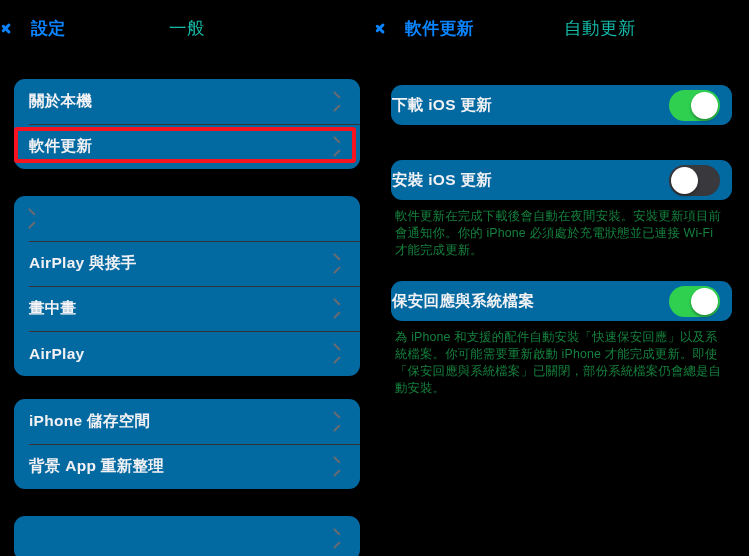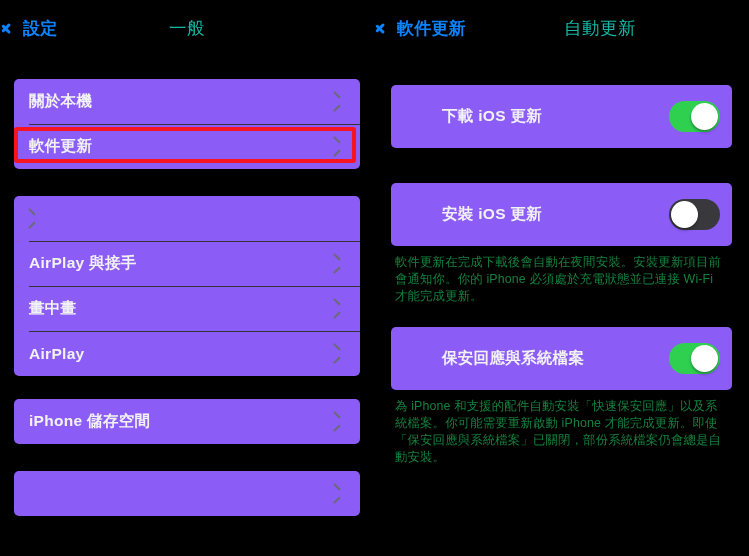--- a/index.html
+++ b/index.html
@@ -44,21 +44,21 @@
     align-items: center;
   }
 
   .nav-back {
     position: absolute;
     left: 8px;
     top: 50%;
     transform: translateY(-50%);
     display: flex;
     align-items: center;
-    gap: 4px;
+    gap: 12px;
     color: #0a84ff;
     font-size: 17px;
     font-weight: 600;
     letter-spacing: 0.2px;
     white-space: nowrap;
   }
 
   .chev-back {
     display: inline-block;
     width: 11px;
@@ -93,22 +93,22 @@
   .panel.right .nav-title { left: 190px; margin-left: 36px; }
 
   
   .content {
     position: relative;
     padding: 0 14px;
   }
   .panel.right .content { padding: 0 17px 0 17px; }
 
   .group {
-    background: #8b5cf6;
-    border-radius: 5px;
+    background: #0369a1;
+    border-radius: 11px;
     overflow: hidden;
   }
 
   .row {
     position: relative;
     display: flex;
     align-items: center;
     height: 45px;
     padding: 0 15px;
   }
@@ -199,21 +199,21 @@
   
   .panel.left .group-1 { margin-top: 23px; }
   .panel.left .group-2 { margin-top: 27px; }
   .panel.left .group-3 { margin-top: 23px; }
   .panel.left .group-4 { margin-top: 27px; }
 
   .panel.right .group-a { margin-top: 29px; }
   .panel.right .group-b { margin-top: 35px; }
   .panel.right .group-c { margin-top: 22px; }
 
-  .panel.right .row { height: 63px; padding: 0 12px 0 15px; margin-left: 36px; }
+  .panel.right .row { height: 40px; padding: 0 12px 0 1px; }
   .panel.right .row-label { font-size: 15.5px; }
 </style>
 </head>
 <body>
 
 <div class="screen">
 
   <div class="panel left">
 
     <div class="navbar">
@@ -253,20 +253,24 @@
           <span class="row-label">AirPlay</span>
           <span class="chev-right"></span>
         </div>
       </div>
 
       <div class="group group-3">
         <div class="row">
           <span class="row-label">iPhone 儲存空間</span>
           <span class="chev-right"></span>
         </div>
+        <div class="row">
+          <span class="row-label">背景 App 重新整理</span>
+          <span class="chev-right"></span>
+        </div>
       </div>
 
       <div class="group group-4">
         <div class="row">
           <span class="row-label"></span>
           <span class="chev-right"></span>
         </div>
       </div>
 
     </div>

